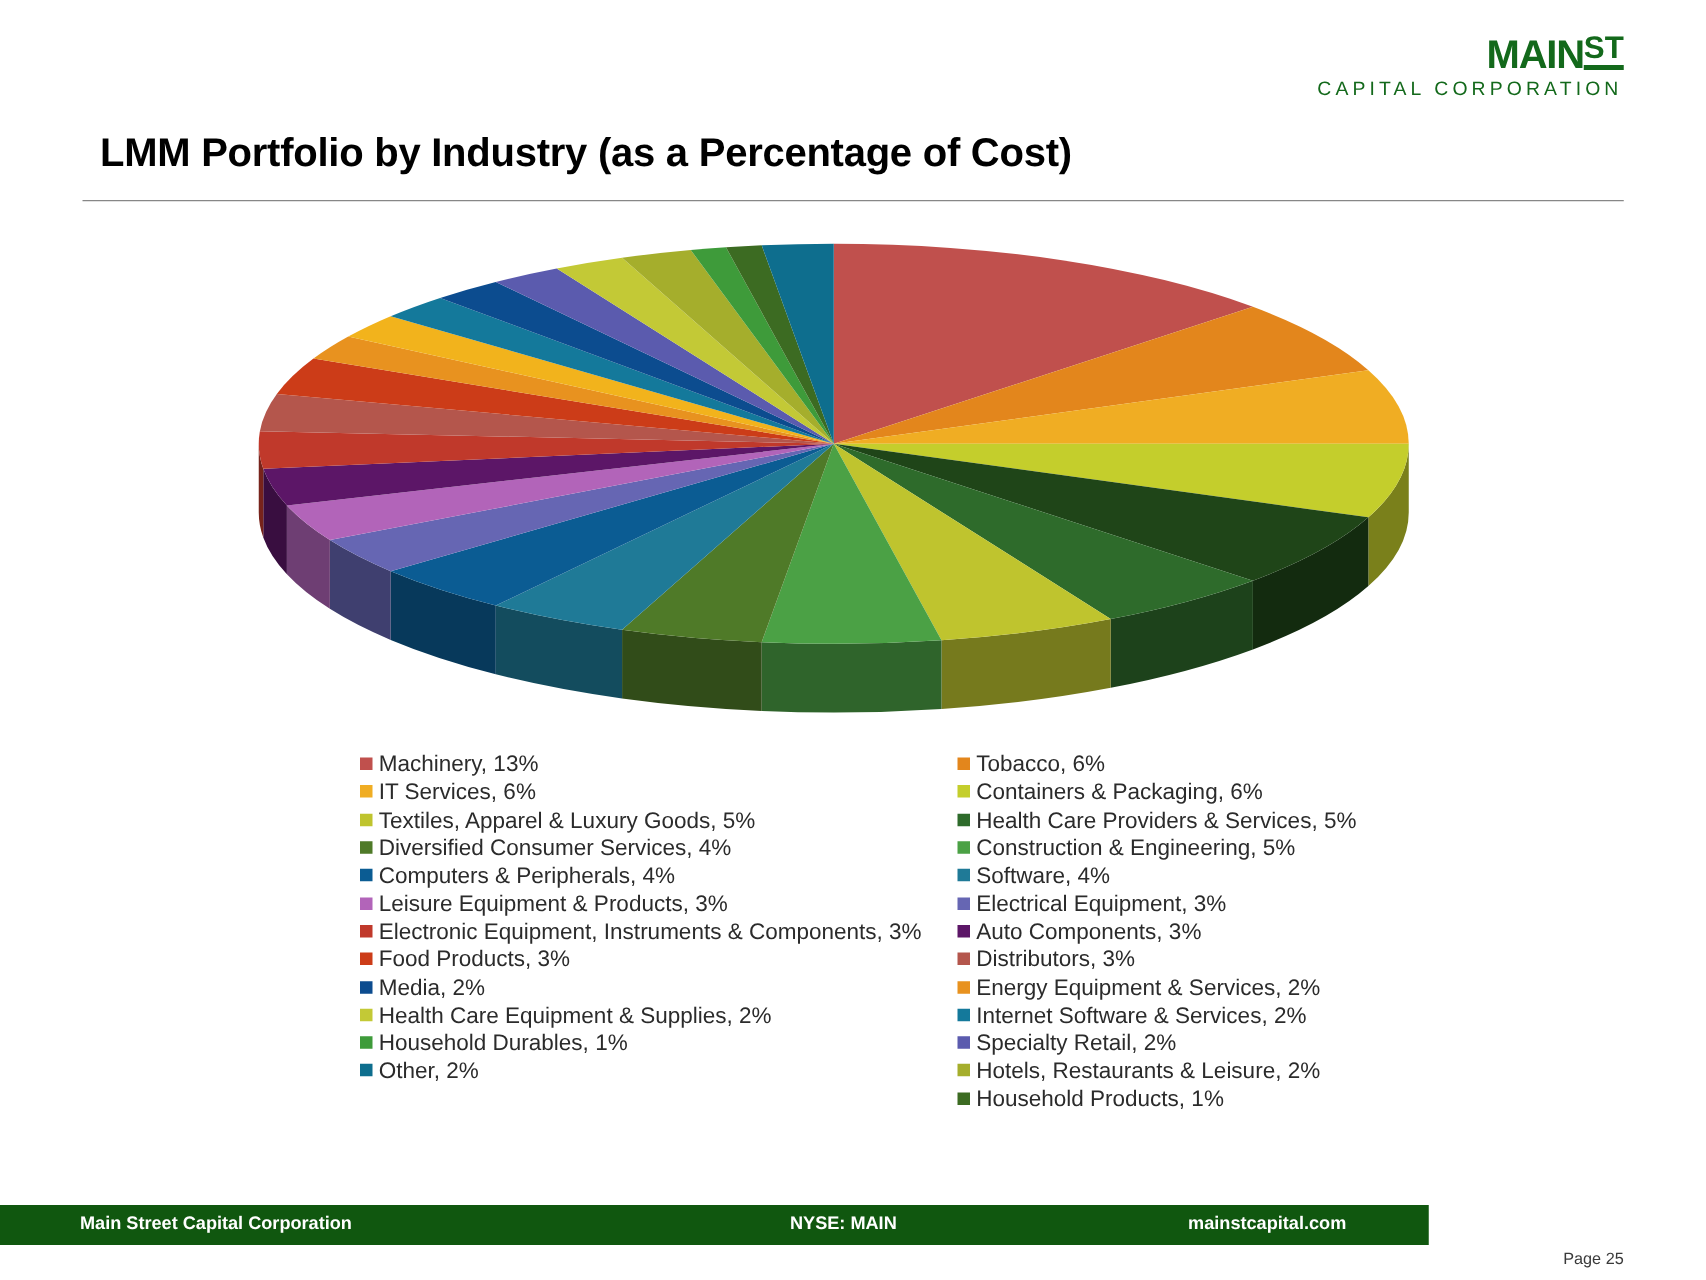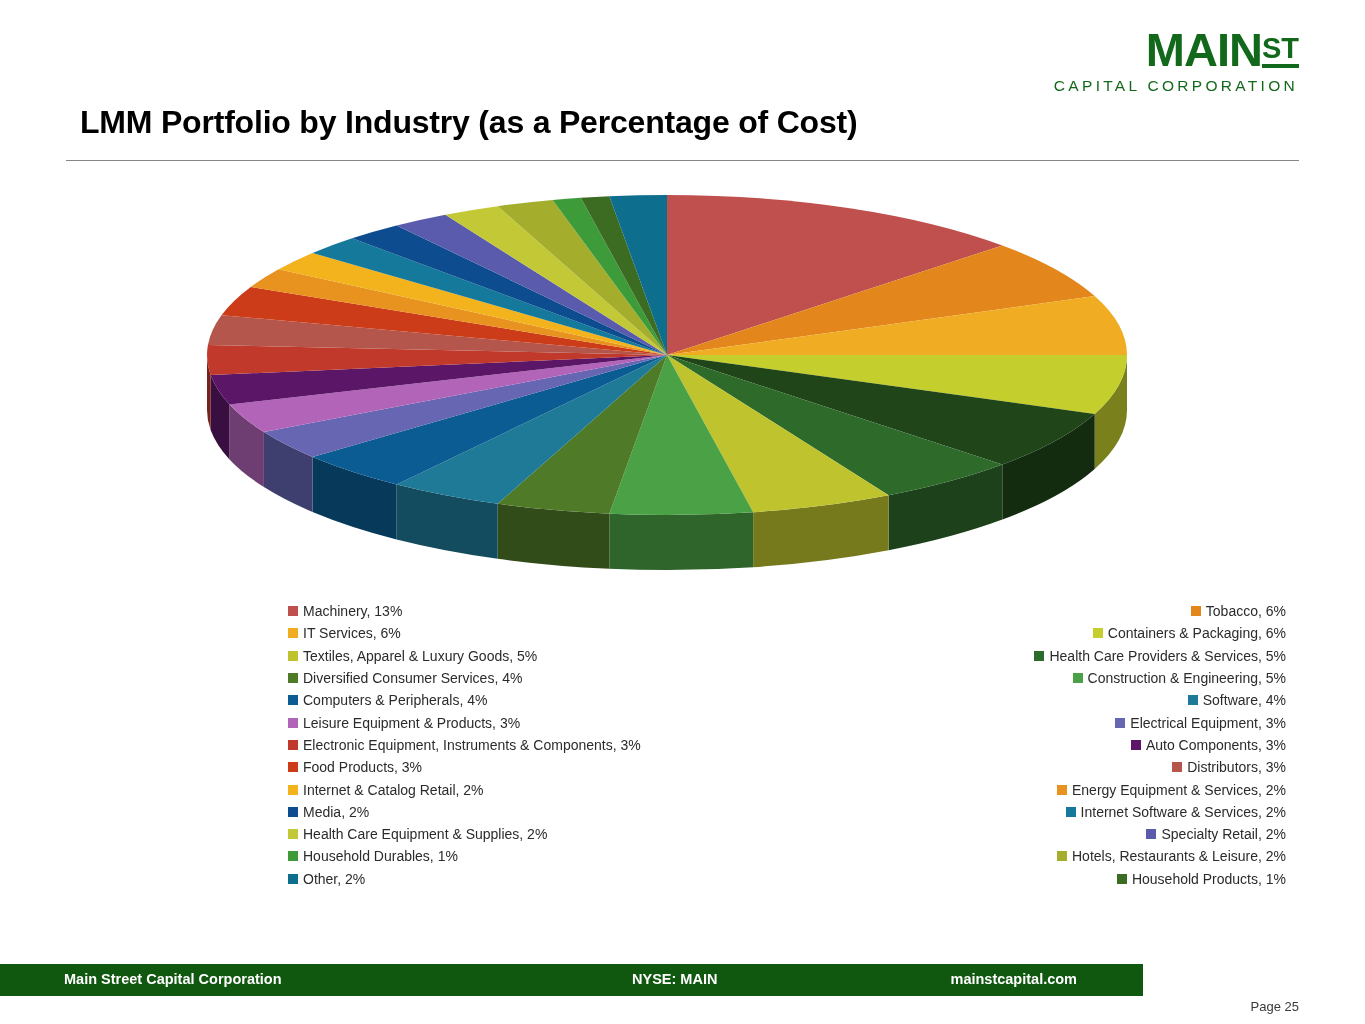--- a/index.html
+++ b/index.html
@@ -21,27 +21,27 @@
     position: absolute;
     right: 66px;
     top: 26px;
     text-align: right;
     line-height: 1;
     user-select: none;
   }
   #logo .logo-main {
     font-family: "Liberation Sans", sans-serif;
     font-weight: bold;
-    font-size: 47px;
+    font-size: 32px;
     letter-spacing: -1px;
     color: #13691B;
     display: inline-block;
   }
   #logo .logo-st {
-    font-size: 29px;
+    font-size: 25px;
     font-weight: bold;
     color: #13691B;
     border-bottom: 4px solid #13691B;
     padding-bottom: 1px;
     display: inline-block;
     vertical-align: 8px;
     letter-spacing: 0px;
   }
   #logo .logo-sub {
     font-family: Liberation Sans, sans-serif;
@@ -90,35 +90,35 @@
     top: 600px;
     width: 1010px;
     display: flex;
     flex-direction: row;
   }
   .legend-col {
     display: flex;
     flex-direction: column;
   }
   .legend-col.left  { width: 478px; }
-  .legend-col.right { width: 520px; align-items: flex-end; }
+  .legend-col.right { width: 520px; }
   .legend-item {
     display: flex;
     align-items: center;
     height: 22.3px;
     white-space: nowrap;
   }
   .legend-swatch {
     width: 10px;
     height: 10px;
     margin-right: 5px;
     flex: 0 0 auto;
   }
   .legend-label {
-    font-size: 14px;
+    font-size: 18px;
     color: #2b2b2b;
     line-height: 1;
   }
 
   
   #footer-bar {
     position: absolute;
     left: 0;
     top: 964px;
     width: 1143px;
@@ -348,24 +348,20 @@
       </div>
       <div class="legend-item">
         <span class="legend-swatch" style="background: rgb(192, 57, 43);"></span>
         <span class="legend-label">Electronic Equipment, Instruments &amp; Components, 3%</span>
       </div>
       <div class="legend-item">
         <span class="legend-swatch" style="background: rgb(204, 60, 24);"></span>
         <span class="legend-label">Food Products, 3%</span>
       </div>
       <div class="legend-item">
-        <span class="legend-swatch" style="background: rgb(242, 179, 28);"></span>
-        <span class="legend-label">Internet &amp; Catalog Retail, 2%</span>
-      </div>
-      <div class="legend-item">
         <span class="legend-swatch" style="background: rgb(12, 76, 143);"></span>
         <span class="legend-label">Media, 2%</span>
       </div>
       <div class="legend-item">
         <span class="legend-swatch" style="background: rgb(195, 201, 54);"></span>
         <span class="legend-label">Health Care Equipment &amp; Supplies, 2%</span>
       </div>
       <div class="legend-item">
         <span class="legend-swatch" style="background: rgb(62, 155, 58);"></span>
         <span class="legend-label">Household Durables, 1%</span>

